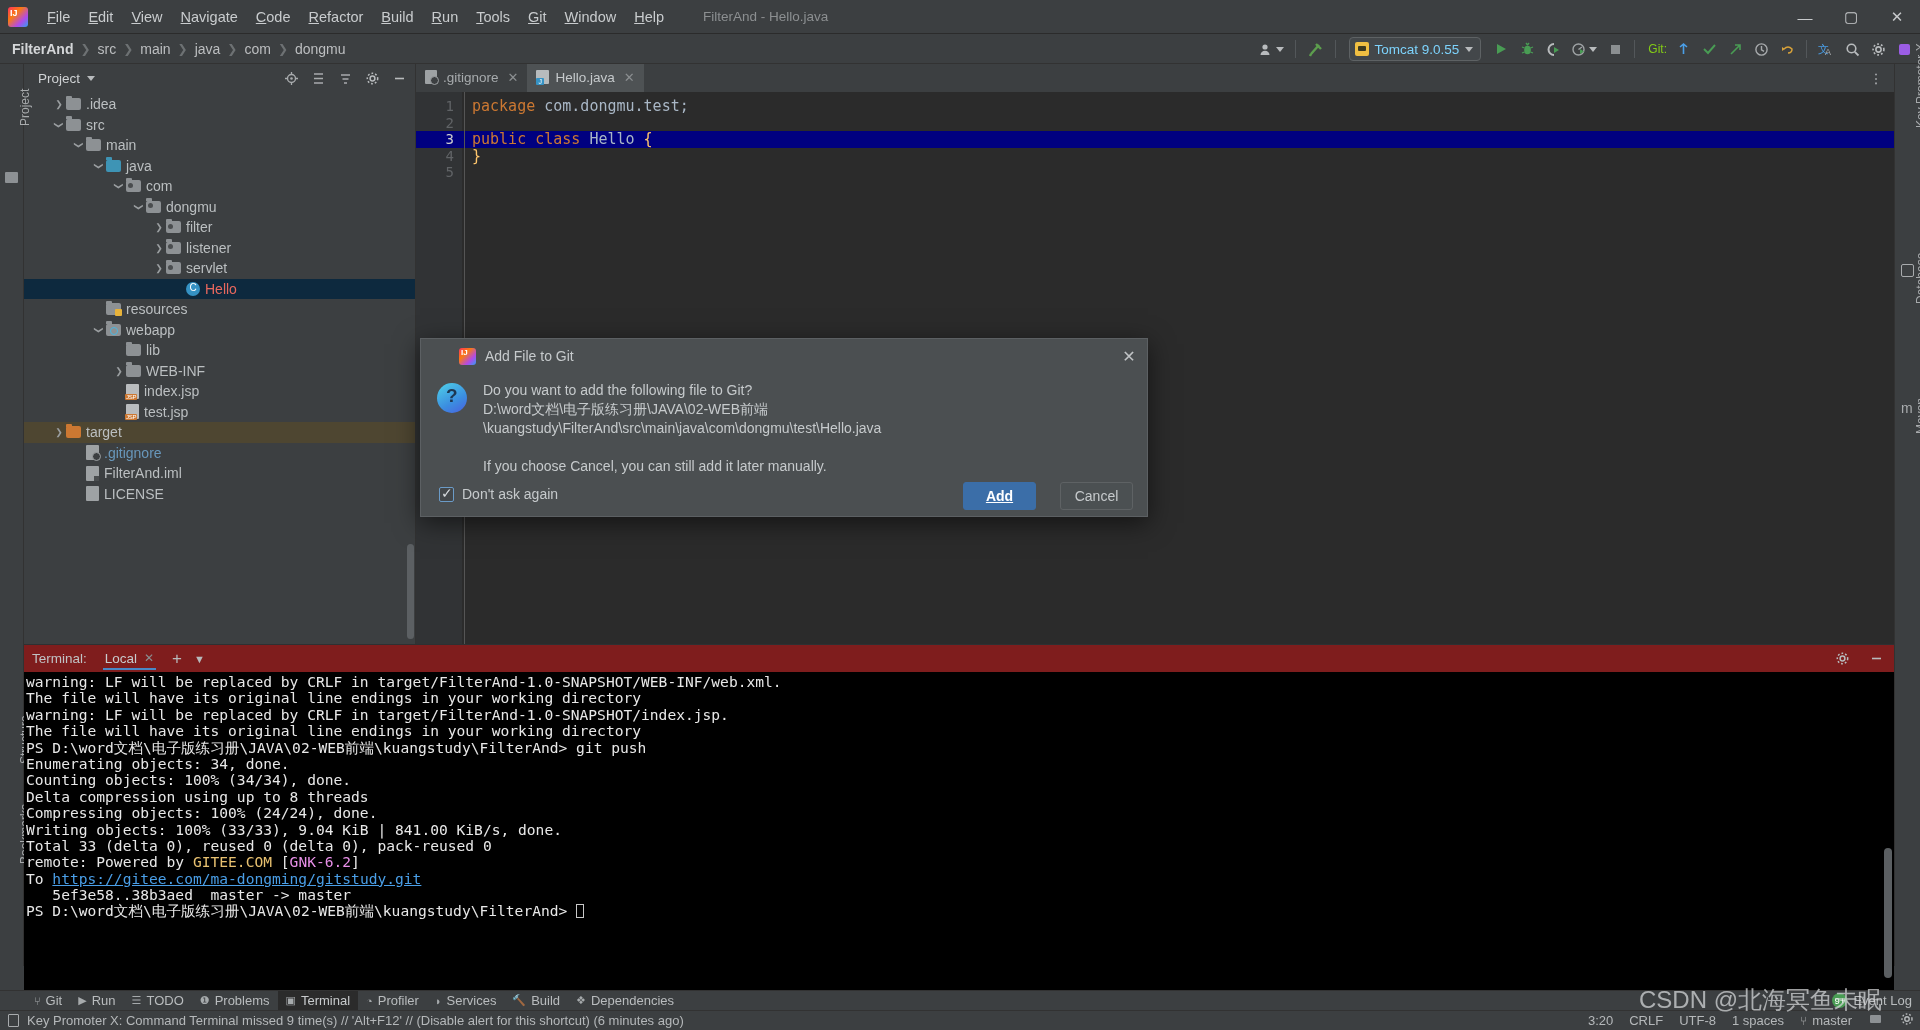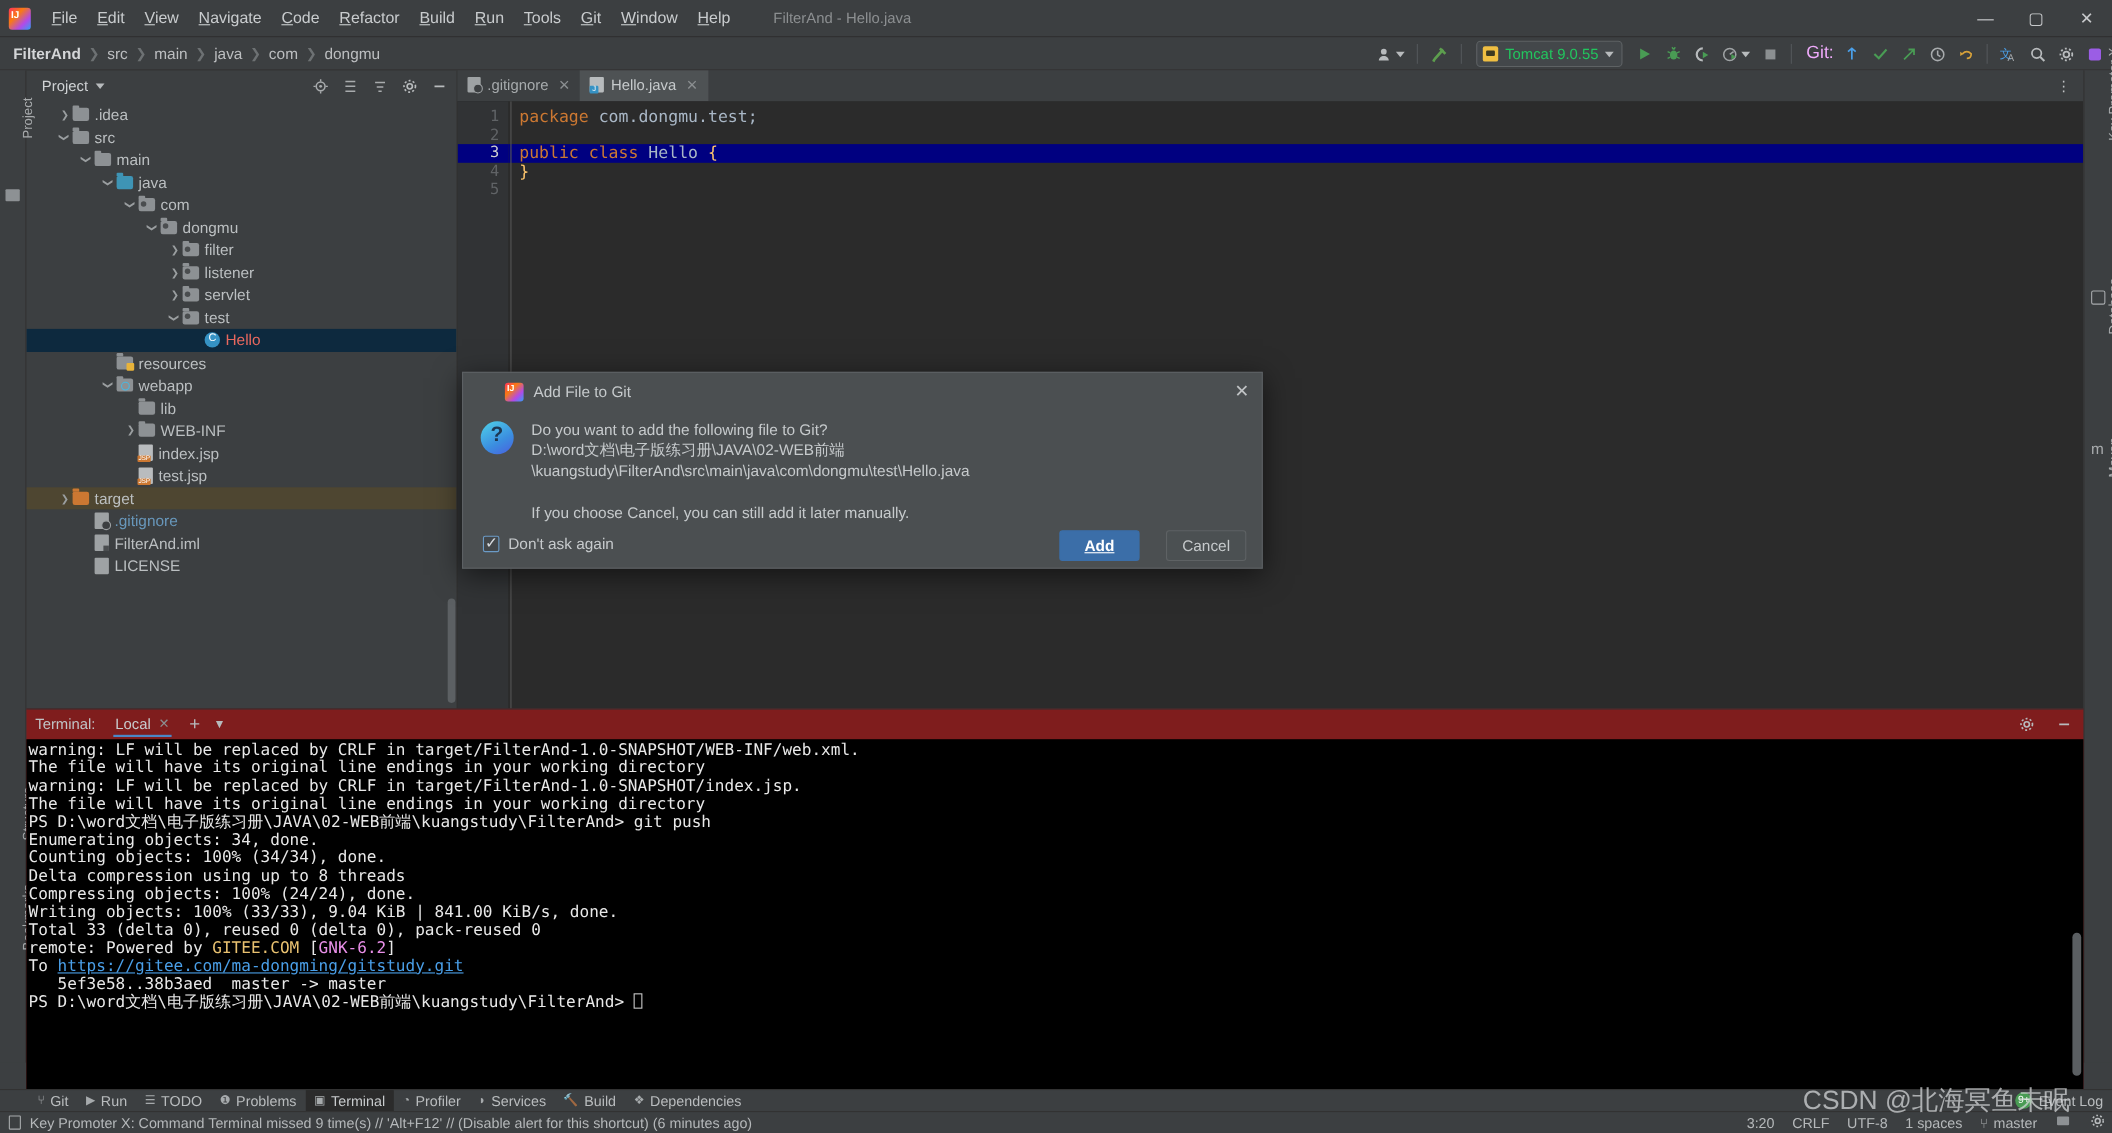--- a/index.html
+++ b/index.html
@@ -55,36 +55,36 @@
     position: absolute; right: 4px; top: 0; height: 30px;
     display: flex; align-items: center; gap: 2px;
   }
   .tbtn {
     height: 26px; min-width: 24px; padding: 0 4px; display: flex;
     align-items: center; justify-content: center; color: #c0c3c5; font-size: 13px;
   }
   .runconfig {
     display: flex; align-items: center; gap: 6px; height: 24px;
     padding: 0 7px 0 5px; border: 1px solid #5e6264; border-radius: 4px;
-    background: #43474a; font-size: 13.5px; color: #22c55e; margin: 0 6px;
+    background: #43474a; font-size: 13.5px; color: #7dd3fc; margin: 0 6px;
   }
   .tomcat-ico {
     width: 14px; height: 14px; background: #f0bf42; border-radius: 2px;
     position: relative; flex: none;
   }
   .tomcat-ico::after {
     content:""; position:absolute; left:3px; top:4px; width:8px; height:5px;
     background:#3e3a20; border-radius:1px;
   }
   .caret-d {
     width:0;height:0;border-left:4px solid transparent;border-right:4px solid transparent;
     border-top:5px solid #b8bbbd;
   }
   .sep-v { width:1px; height:18px; background:#53575a; margin:0 5px; }
-  .git-label { font-size:16px; color:#f0abfc; margin-left:6px; margin-right:2px; }
+  .git-label { font-size:12px; color:#84cc16; margin-left:6px; margin-right:2px; }
 
   
   .mainrow { display: flex; height: 902px; }
 
   
   .left-strip {
     width: 24px; background: #3c3f41; border-right: 1px solid #323232;
     position: relative; flex: none;
   }
   .vstrip-label {
@@ -599,26 +599,20 @@
             <span style="width: 128px; flex: 0 0 auto;"></span>
             <span class="arrow r"></span>
             <span class="folder pkg"></span>
             <span class="tlabel">listener</span>
           </div>
           <div class="tnode">
             <span style="width: 128px; flex: 0 0 auto;"></span>
             <span class="arrow r"></span>
             <span class="folder pkg"></span>
             <span class="tlabel">servlet</span>
-          </div>
-          <div class="tnode">
-            <span style="width: 128px; flex: 0 0 auto;"></span>
-            <span class="arrow d"></span>
-            <span class="folder pkg"></span>
-            <span class="tlabel">test</span>
           </div>
           <div class="tnode selected">
             <span style="width: 148px; flex: 0 0 auto;"></span>
             <span class="arrow"></span>
             <span class="cls-ico"></span>
             <span class="tlabel red">Hello</span>
           </div>
           <div class="tnode">
             <span style="width: 68px; flex: 0 0 auto;"></span>
             <span class="arrow"></span>

